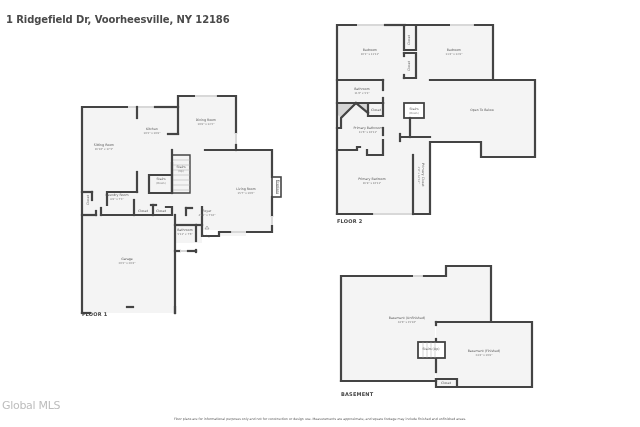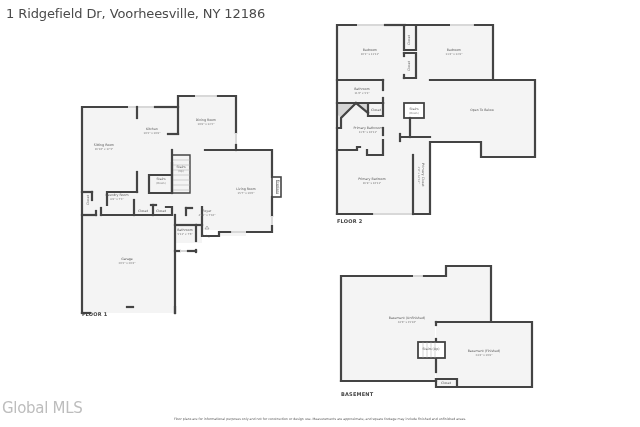--- a/index.html
+++ b/index.html
@@ -1,21 +1,21 @@
 <!DOCTYPE html>
 <html><head>
   <meta charset="utf-8">
   <style>
     * { margin: 0; padding: 0; box-sizing: border-box; }
     html, body { width: 640px; height: 427px; background: #ffffff; overflow: hidden; }
     body { position: relative; font-family: "Liberation Sans", sans-serif; }
-    .title { position: absolute; left: 6px; top: 6px; font-size: 13px; font-weight: normal; color: #4a4a4a; font-family: "DejaVu Sans", sans-serif; letter-spacing: -0.1px; }
+    .title { position: absolute; left: 6px; top: 14px; font-size: 10px; font-weight: bold; color: #4a4a4a; font-family: "DejaVu Sans", sans-serif; letter-spacing: -0.1px; }
     svg.plan { position: absolute; left: 0; top: 0; width: 640px; height: 427px; }
     .floor-label { position: absolute; font-size: 5px; font-weight: bold; color: #444; font-family: "DejaVu Sans", sans-serif; letter-spacing: 0.2px; }
-    .watermark { position: absolute; left: 2px; top: 399px; font-size: 15px; color: #bdbdbd; font-family: "DejaVu Sans", sans-serif; font-weight: normal; letter-spacing: -0.3px; }
+    .watermark { position: absolute; left: 2px; top: 399px; font-size: 11px; color: #bdbdbd; font-family: "DejaVu Sans", sans-serif; font-weight: normal; letter-spacing: -0.3px; }
     .disclaimer { position: absolute; left: 0; width: 640px; top: 417px; text-align: center; font-size: 3.2px; color: #555; font-family: "DejaVu Sans", sans-serif; }
     .room-name { font-family: "DejaVu Sans", sans-serif; font-size: 3.2px; fill: #555; text-anchor: middle; }
     .room-dim { font-family: "DejaVu Sans", sans-serif; font-size: 2.6px; fill: #777; text-anchor: middle; }
     .wall { stroke: #444; stroke-width: 2.2; fill: none; stroke-linecap: square; }
     .wall-thin { stroke: #444; stroke-width: 1.4; fill: none; }
     .window { stroke: #d8d8d8; stroke-width: 2; }
     .floor-fill { fill: #f4f4f4; }
     .hatch { fill: #d5d5d5; }
   </style>
 </head>

